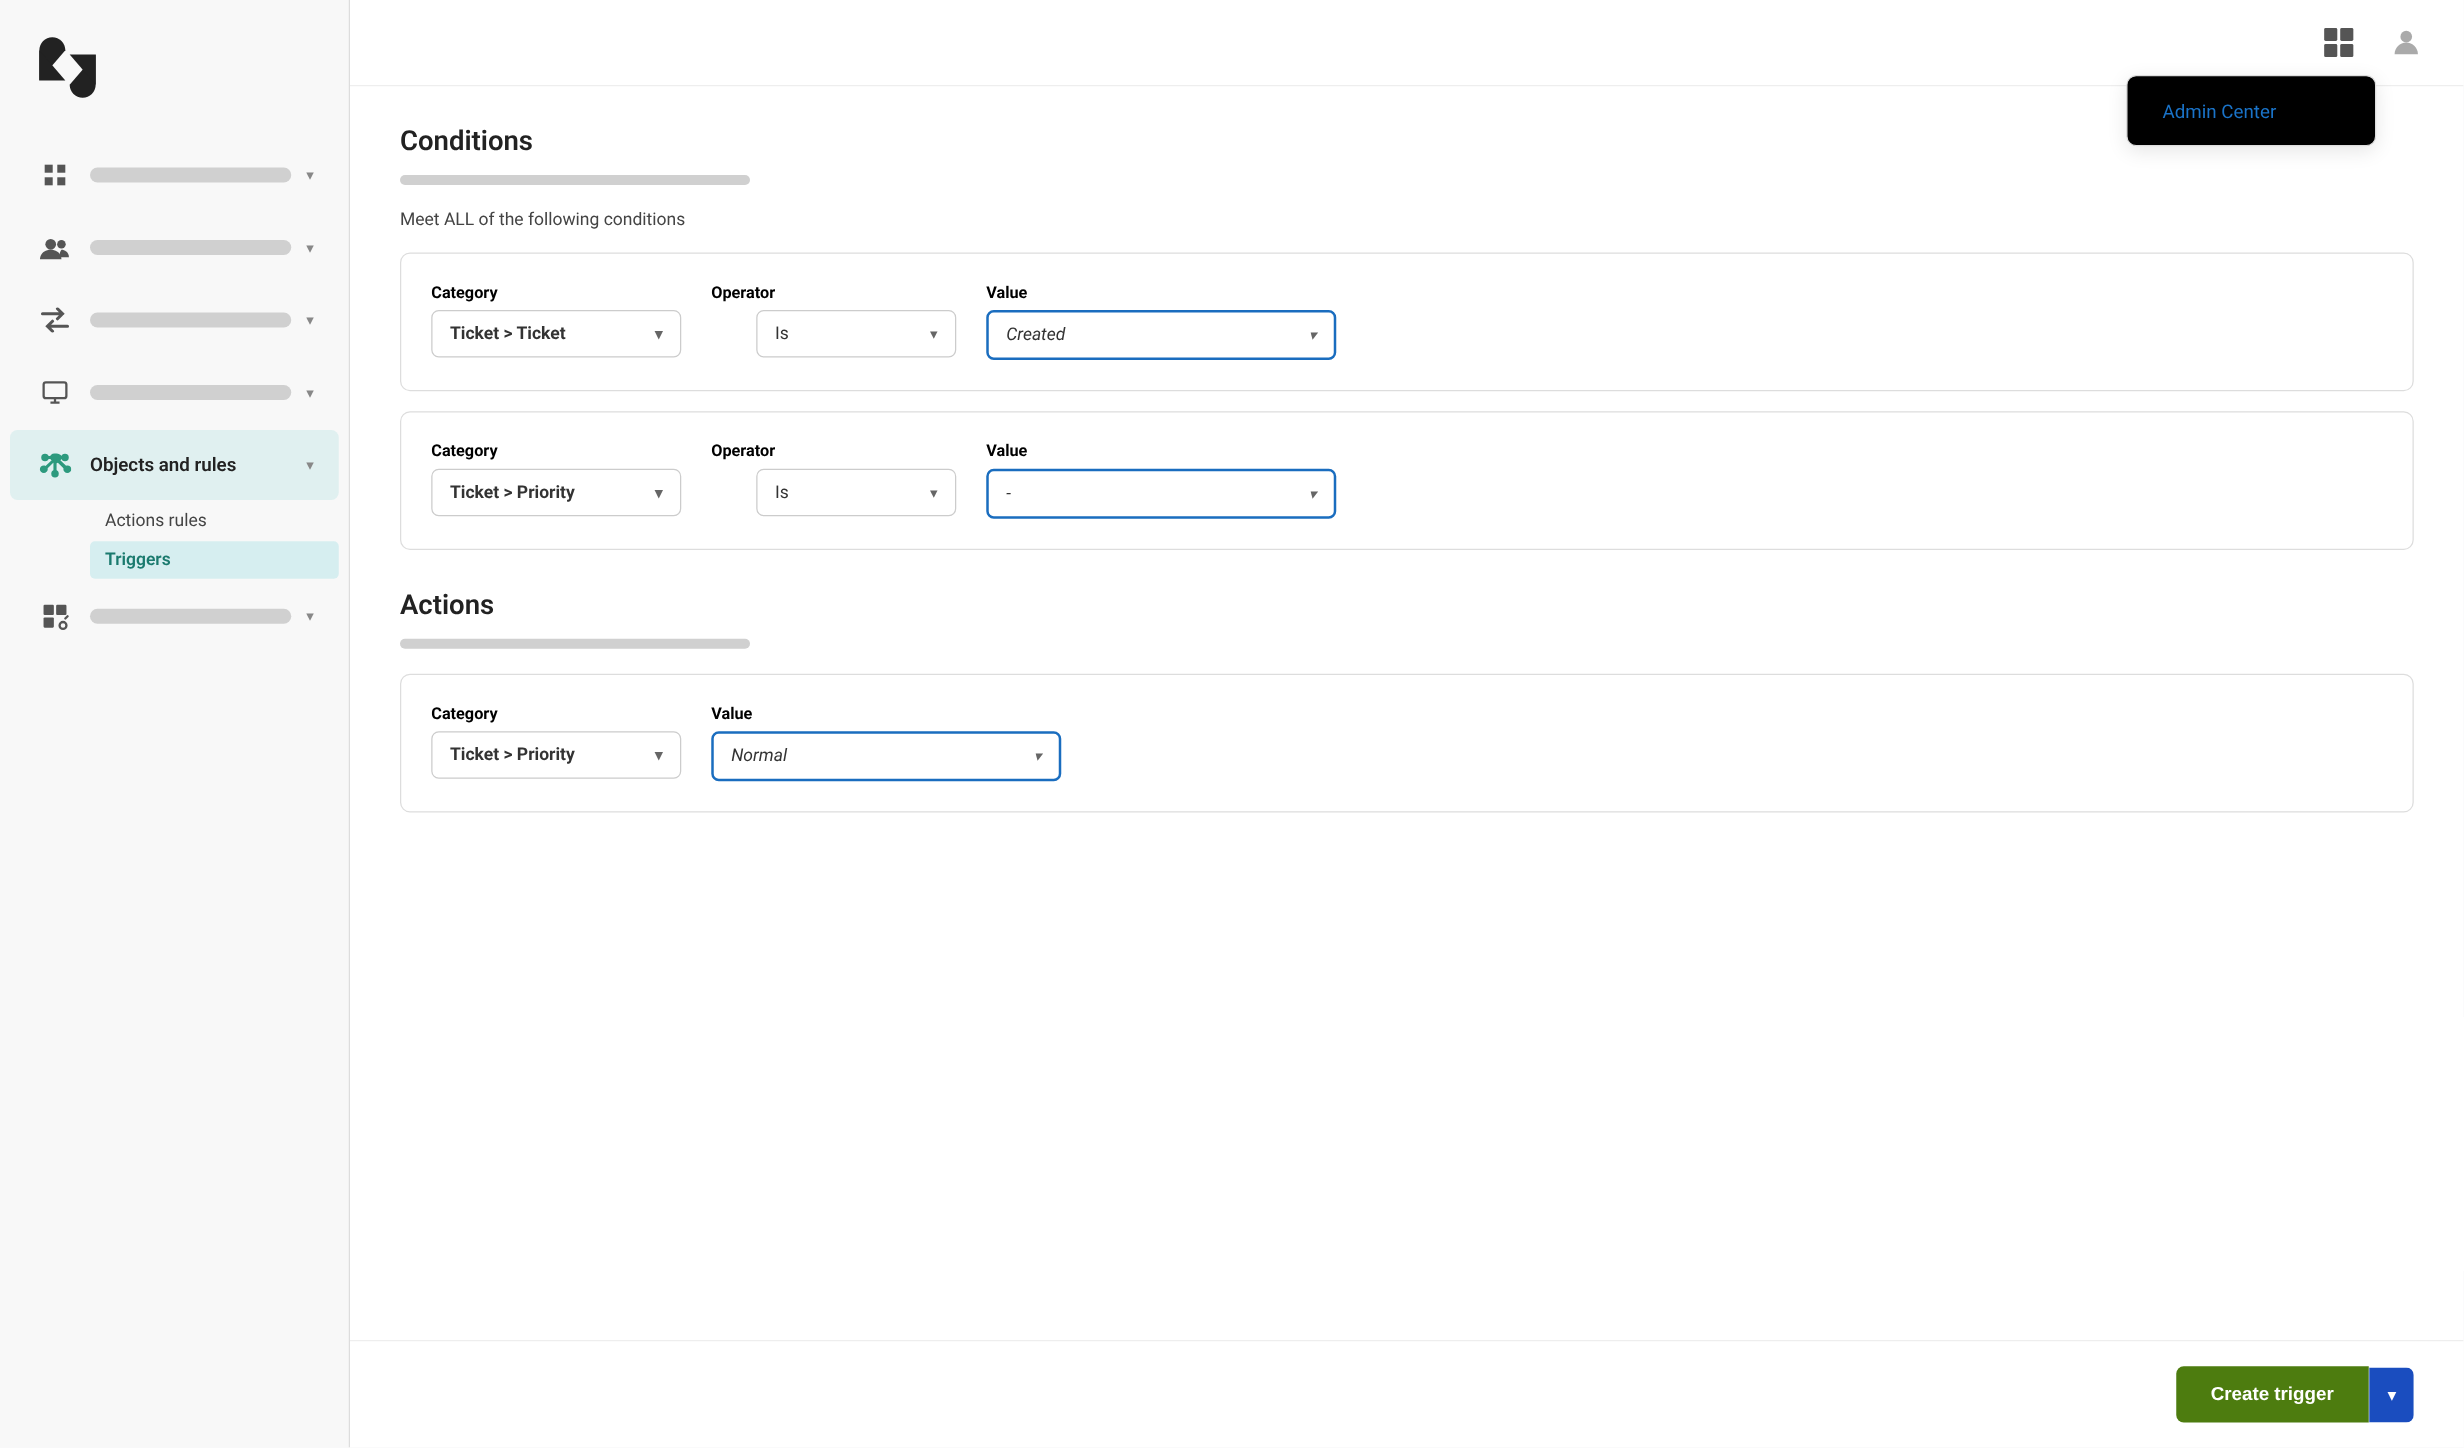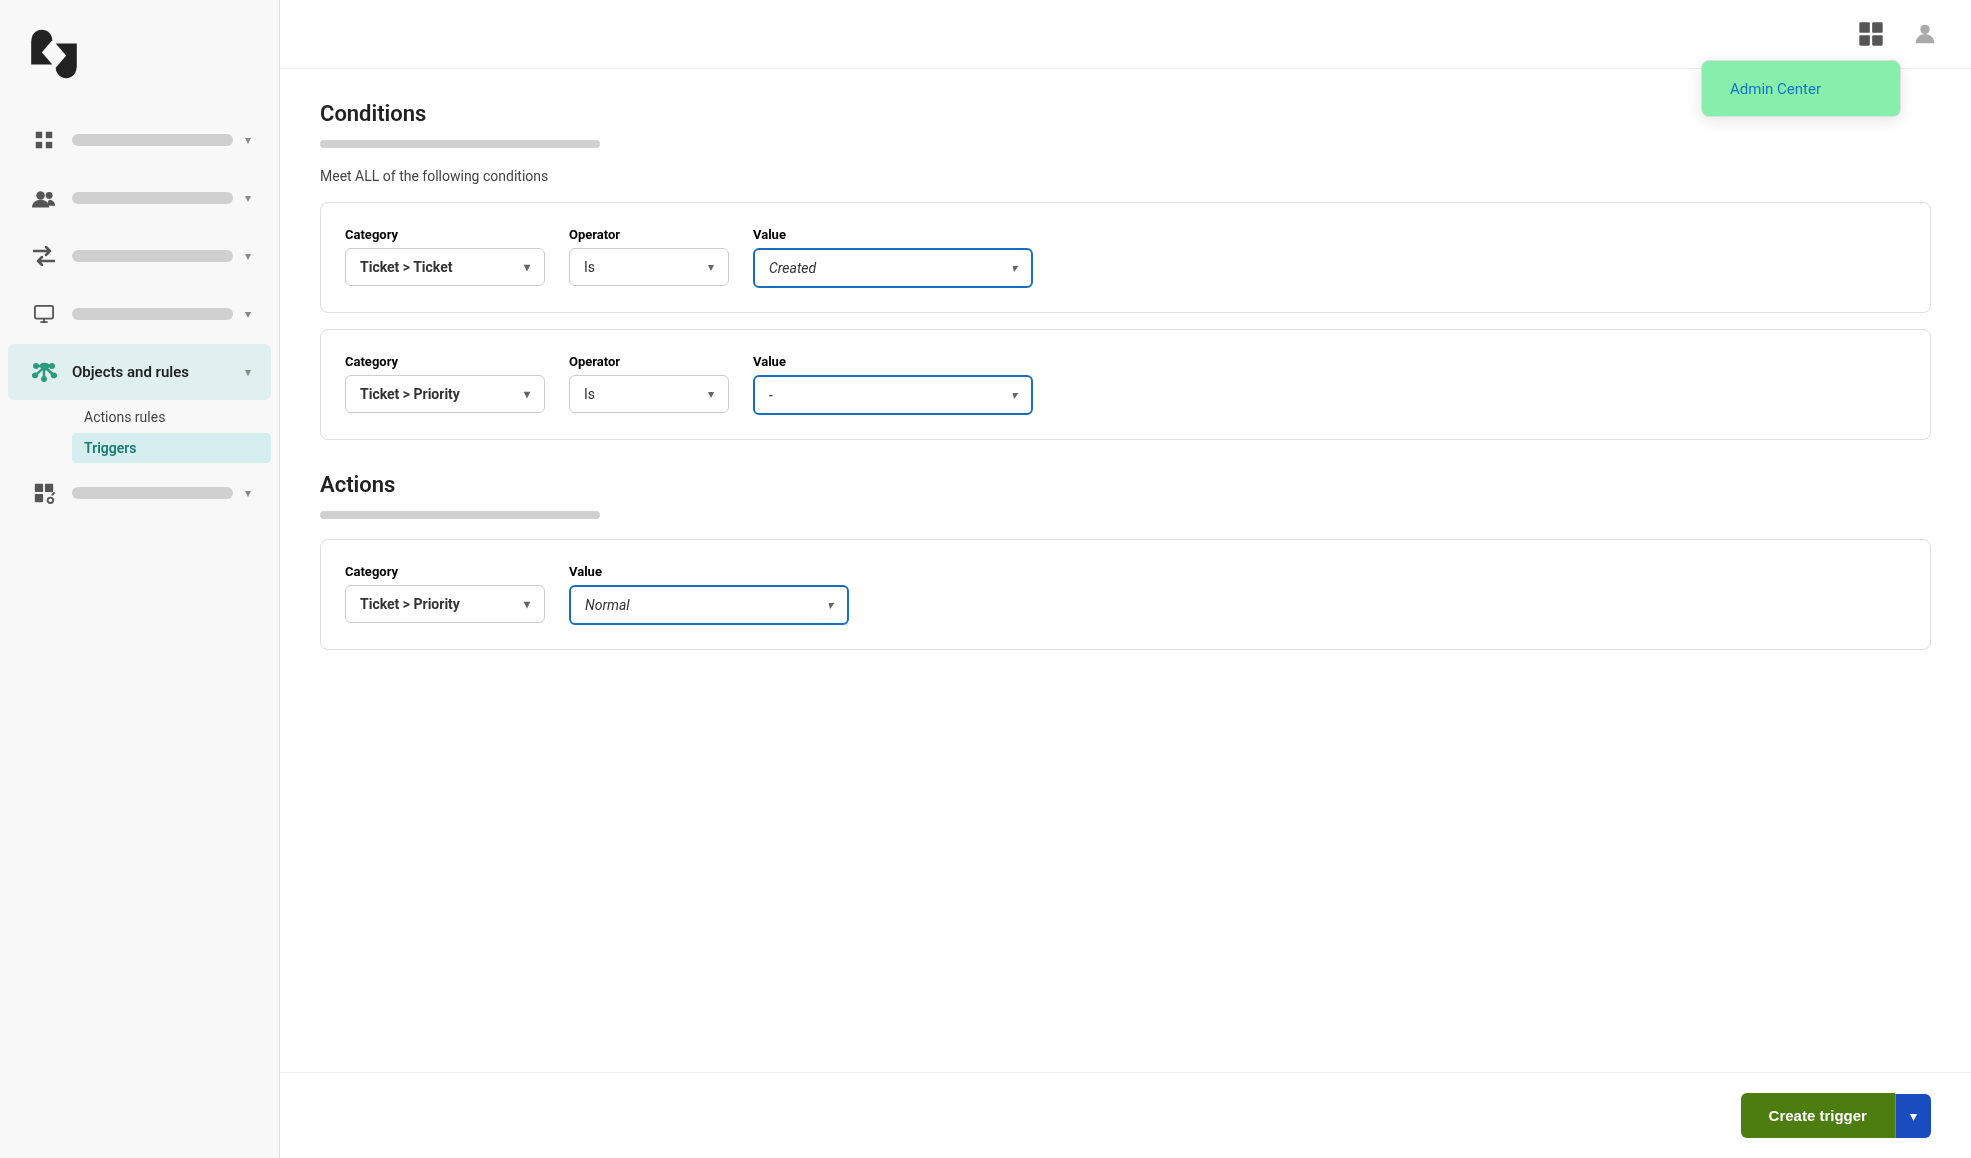--- a/index.html
+++ b/index.html
@@ -112,21 +112,21 @@
       display: flex;
       align-items: center;
       justify-content: center;
       cursor: pointer;
       color: #777;
     }
     .admin-center-dropdown {
       position: absolute;
       top: 60px;
       right: 70px;
-      background: #86efac;
+      background: #000000;
       border: 1px solid #ddd;
       border-radius: 8px;
       padding: 18px 28px;
       box-shadow: 0 4px 16px rgba(0,0,0,0.1);
       z-index: 100;
       min-width: 200px;
     }
     .admin-center-link {
       color: #1a73c8;
       font-size: 15px;
@@ -198,21 +198,21 @@
     }
     .field-select.highlighted {
       border: 2px solid #1a6dbf;
       font-style: italic;
     }
     .field-select .chevron {
       color: #666;
       font-size: 12px;
     }
     .category-select { min-width: 200px; font-weight: bold; }
-    .operator-select { min-width: 160px; }
+    .operator-select { min-width: 160px; margin-left: 36px; }
     .value-select-wide { min-width: 280px; }
 
     
     .actions-section { margin-top: 32px; }
 
     
     .bottom-bar {
       display: flex;
       justify-content: flex-end;
       align-items: center;

